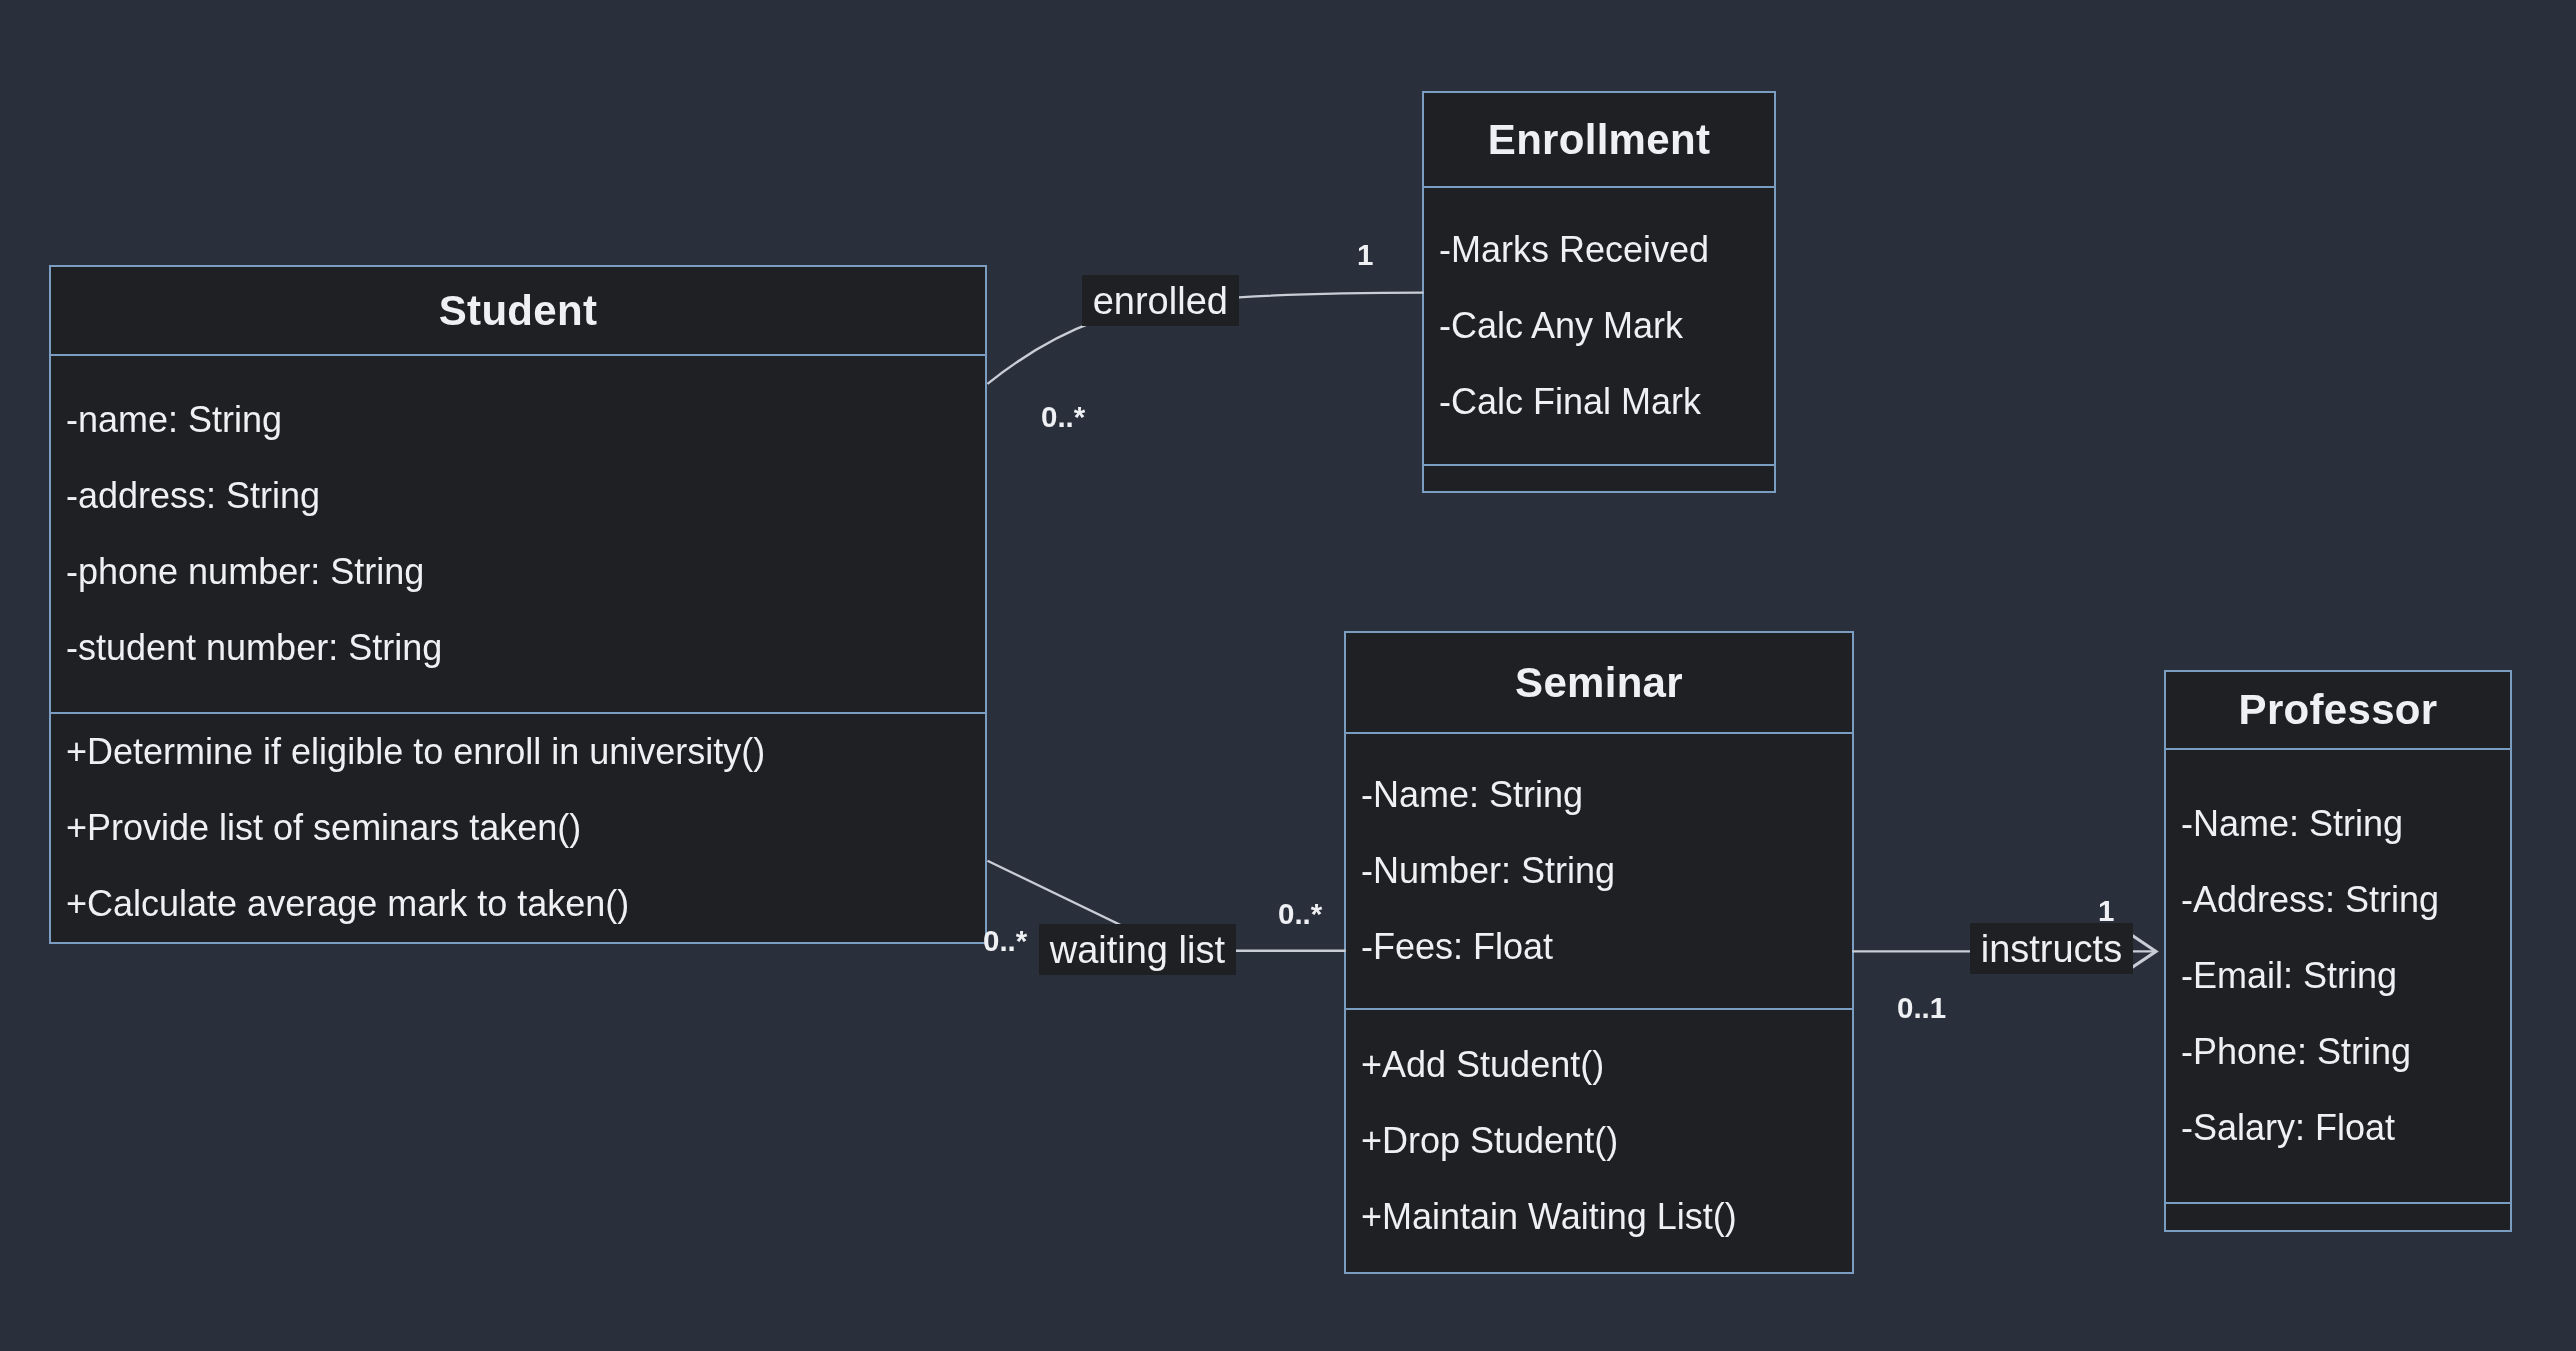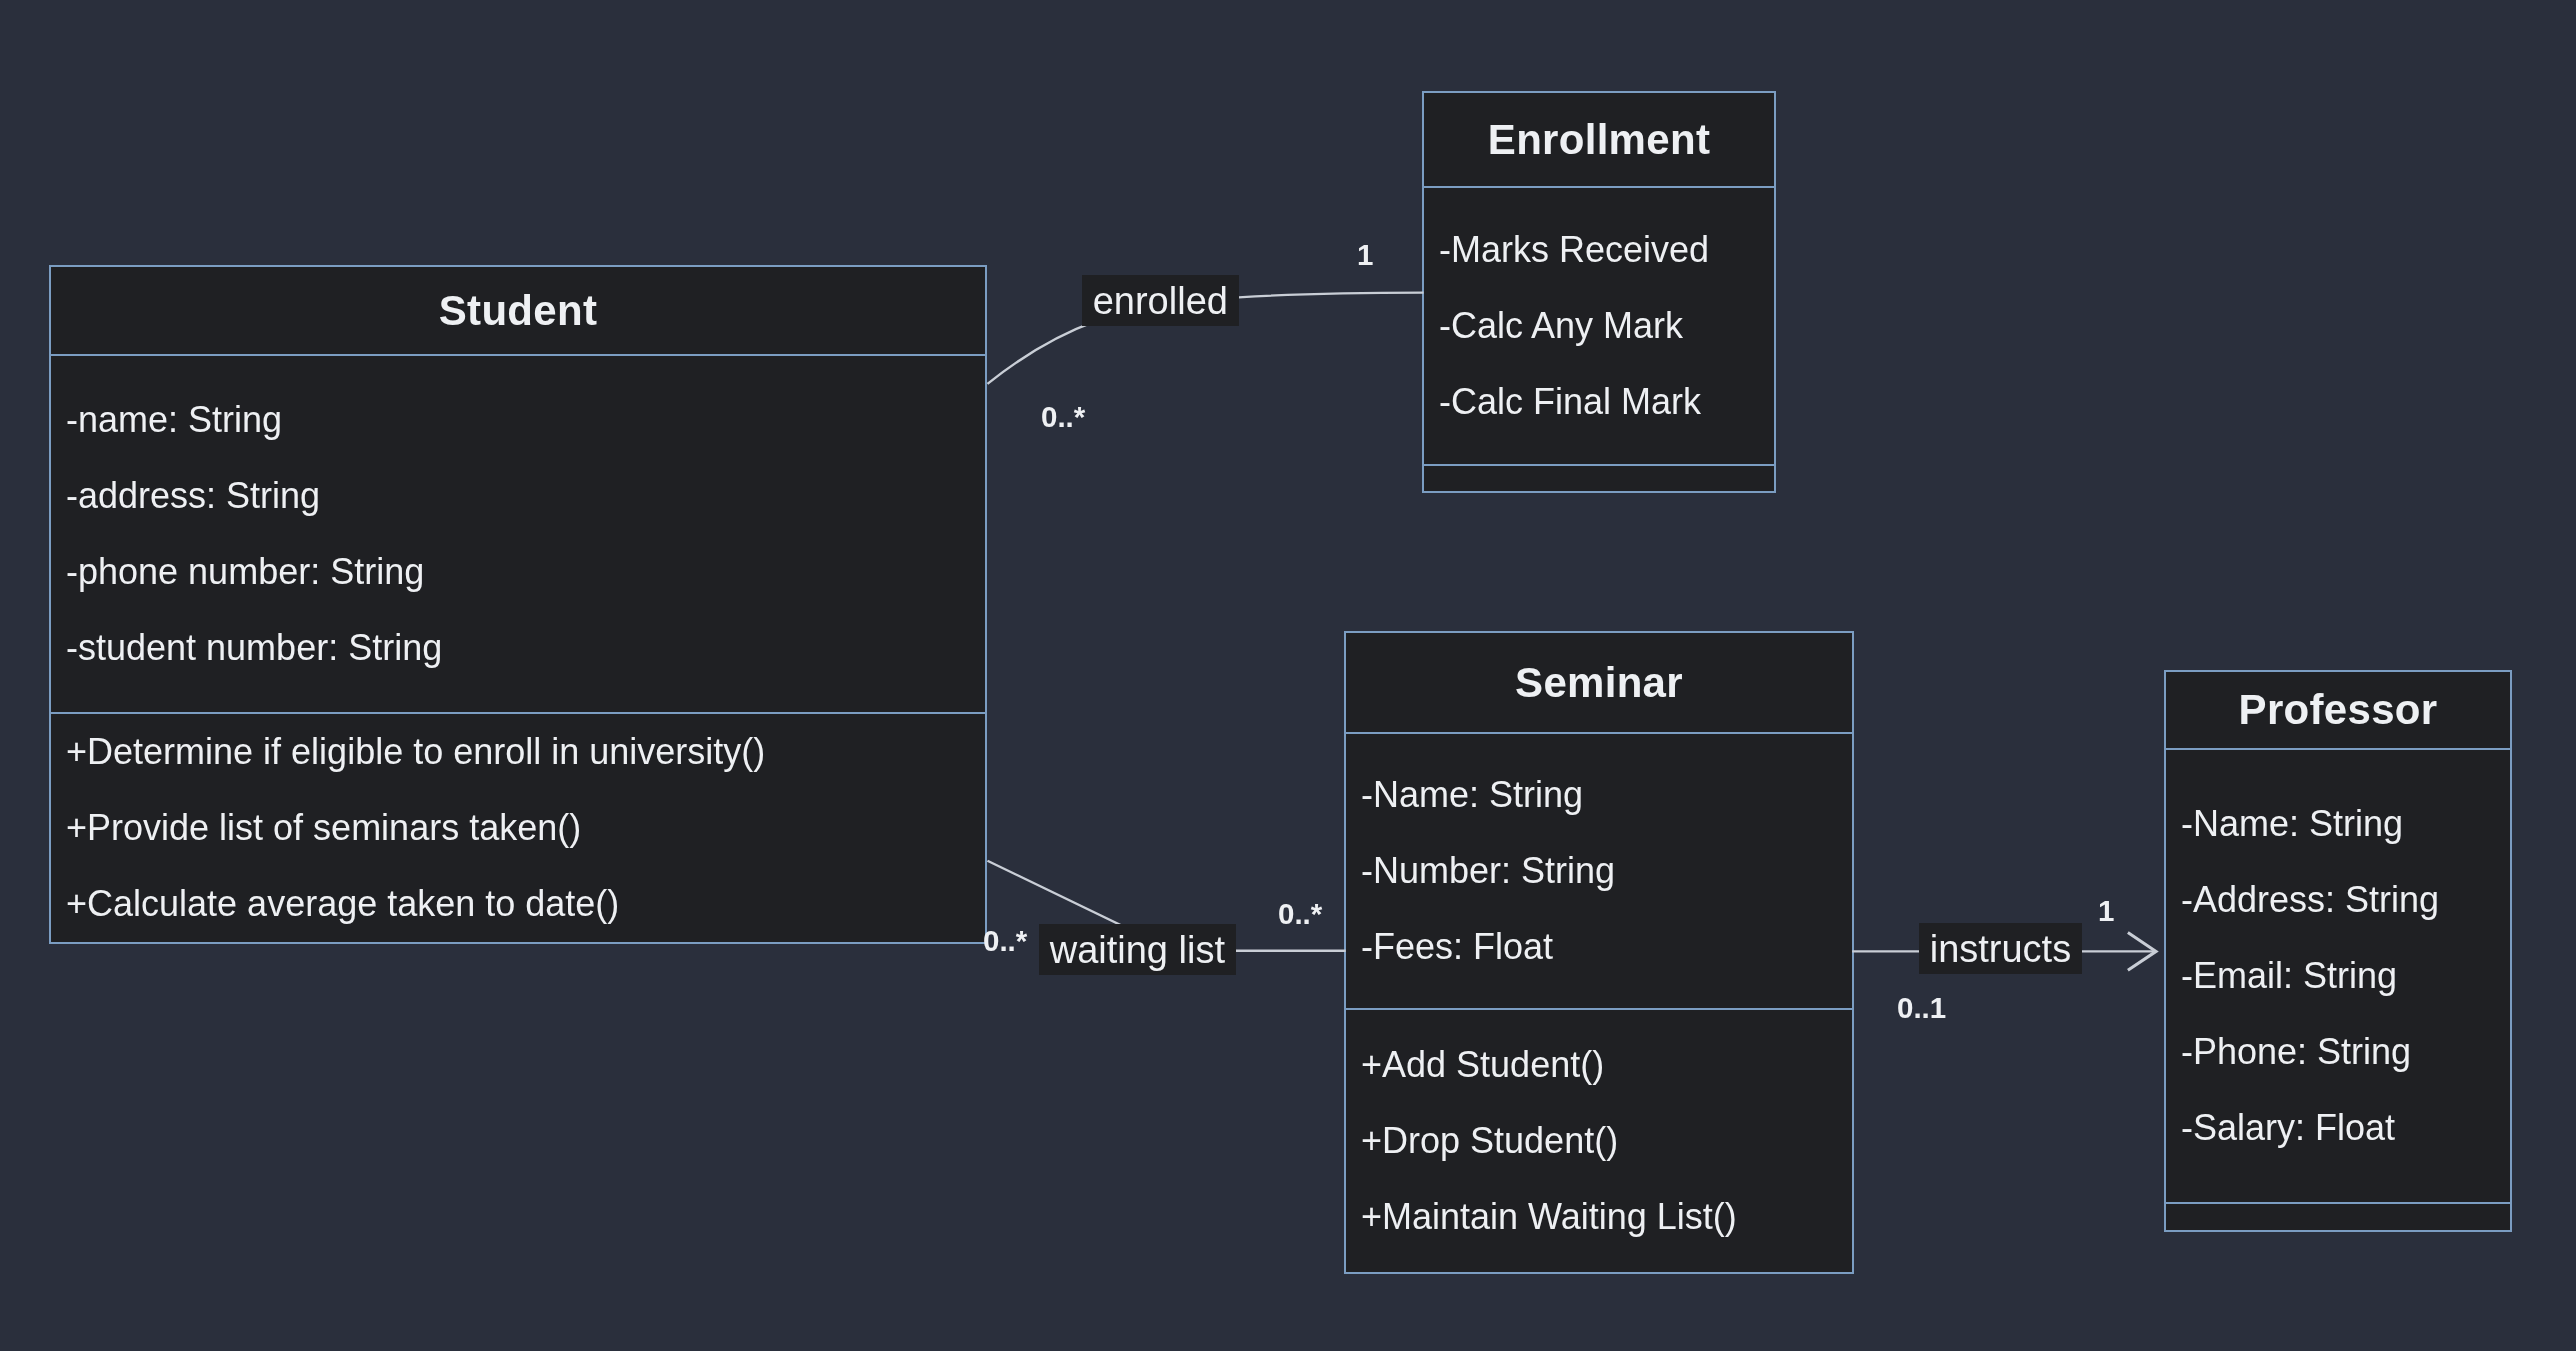--- a/index.html
+++ b/index.html
@@ -77,21 +77,21 @@
   .edge-label{
     position:absolute;z-index:4;
     background:var(--box);
     color:var(--text);
     font-size:38px;line-height:1;
     padding:6.7px 10.7px;
     white-space:nowrap;
   }
   #lbl-enrolled {left:1082px; top:275px;}
   #lbl-waiting  {left:1039px; top:924px;}
-  #lbl-instructs{left:1919px; top:923px;}
+  #lbl-instructs{left:1970px; top:923px;}
 
   .mult{
     position:absolute;z-index:4;
     font-size:29.5px;font-weight:bold;line-height:1;
     color:var(--text);
     white-space:nowrap;
   }
   #m-enrolled-from {left:1041px; top:402px;}
   #m-enrolled-to   {left:1357px; top:240px;}
   #m-waiting-from  {left:983px; top:926px;}
@@ -115,21 +115,21 @@
     <div class="title">Student</div>
     <div class="compartment attrs with-sep">
       <div class="row">-name: String</div>
       <div class="row">-address: String</div>
       <div class="row">-phone number: String</div>
       <div class="row">-student number: String</div>
     </div>
     <div class="compartment methods">
       <div class="row">+Determine if eligible to enroll in university()</div>
       <div class="row">+Provide list of seminars taken()</div>
-      <div class="row">+Calculate average taken to date()</div>
+      <div class="row">+Calculate average mark to taken()</div>
     </div>
   </div>
 
   <div class="uml-class" id="box-enrollment">
     <div class="title">Enrollment</div>
     <div class="compartment attrs with-sep">
       <div class="row">-Marks Received</div>
       <div class="row">-Calc Any Mark</div>
       <div class="row">-Calc Final Mark</div>
     </div>

